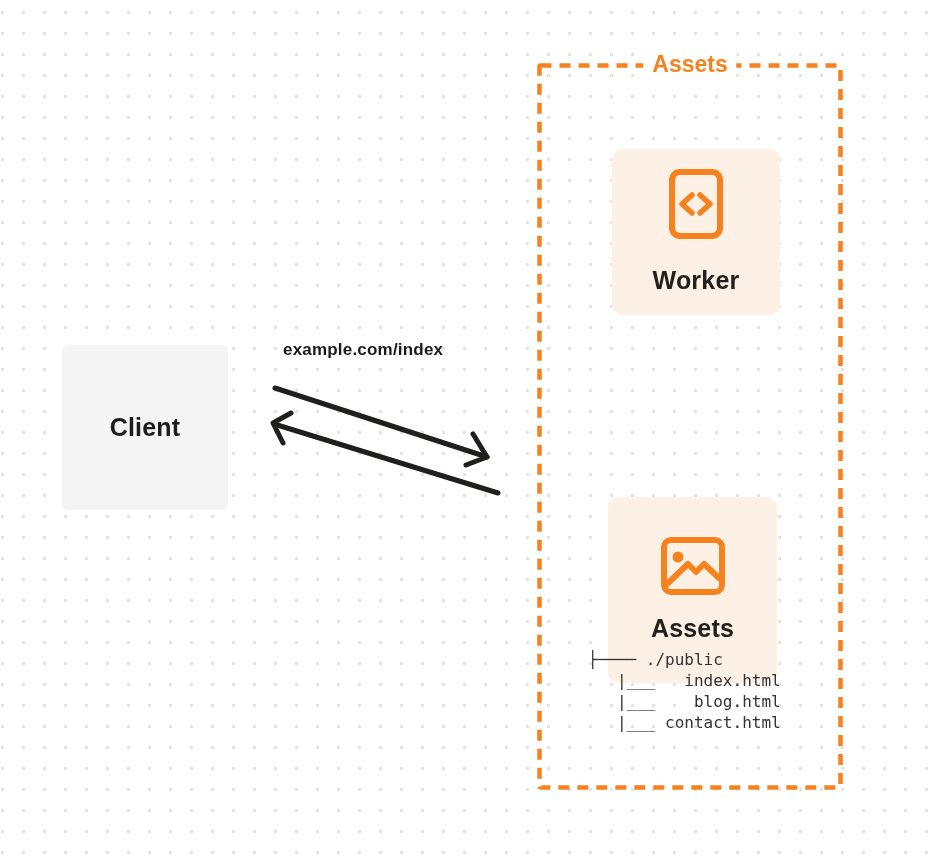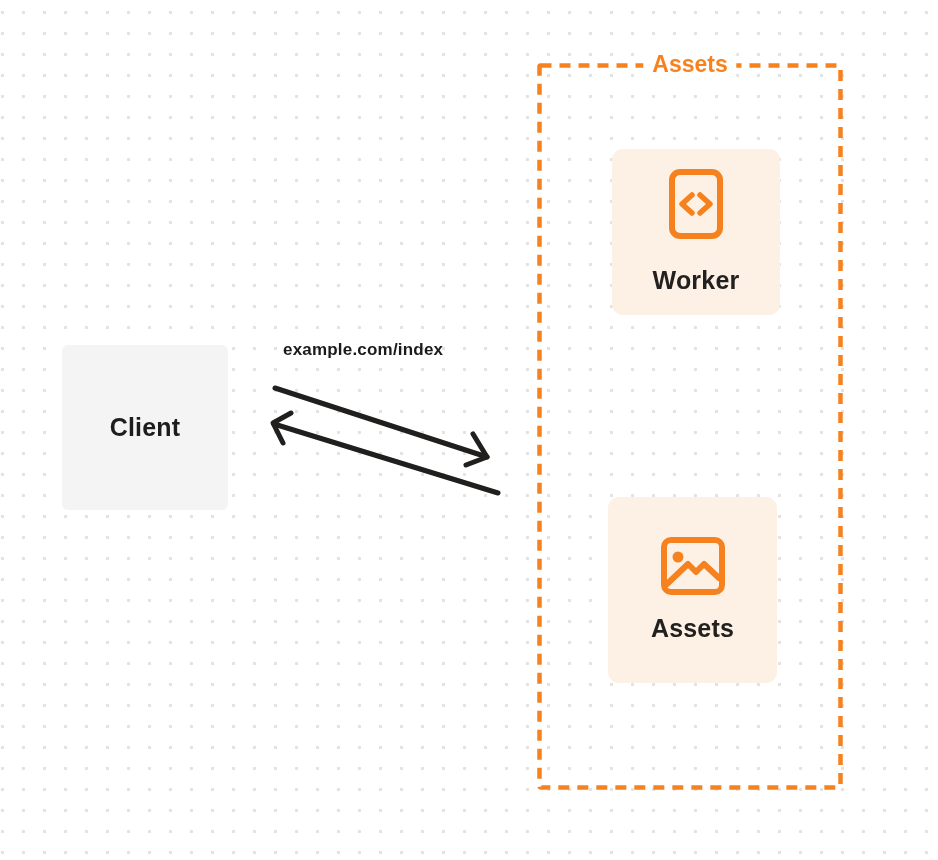--- a/index.html
+++ b/index.html
@@ -115,15 +115,19 @@
 
     <div class="card assets">
       <svg width="64" height="58" viewBox="0 0 64 58" fill="none">
         <rect x="3" y="3" width="58" height="52" rx="7" stroke="#f6821f" stroke-width="6"></rect>
         <circle cx="17" cy="20" r="5.5" fill="#f6821f"></circle>
         <polyline points="6,47 27,27 35,35 43,27 58,41" stroke="#f6821f" stroke-width="6" stroke-linecap="round" stroke-linejoin="round"></polyline>
       </svg>
       <span class="label">Assets</span>
     </div>
 
+    <pre class="file-tree">├──── ./public
+   |___   index.html
+   |___    blog.html
+   |___ contact.html</pre>
 
   </div>
 </div>
 
 </body></html>

